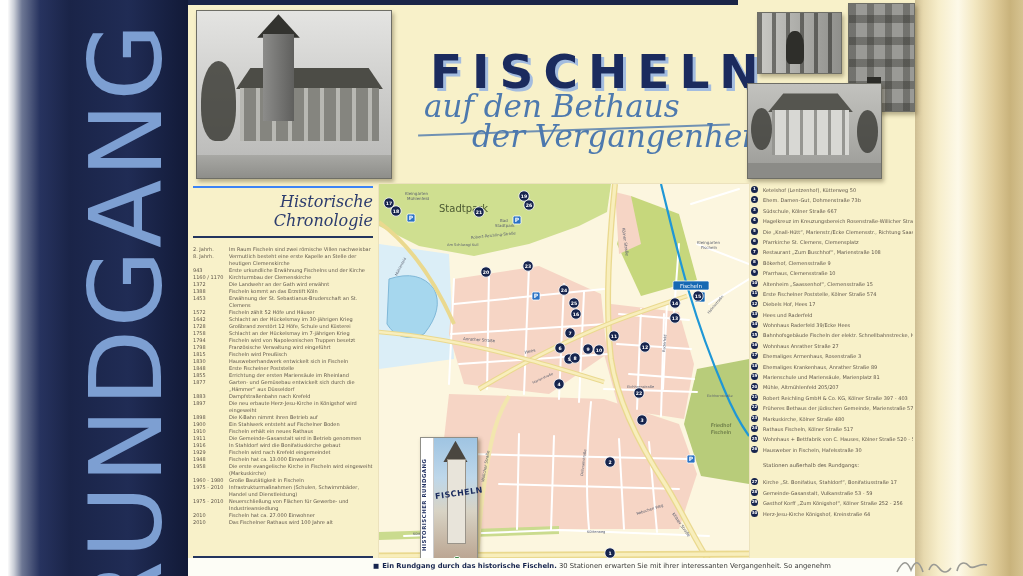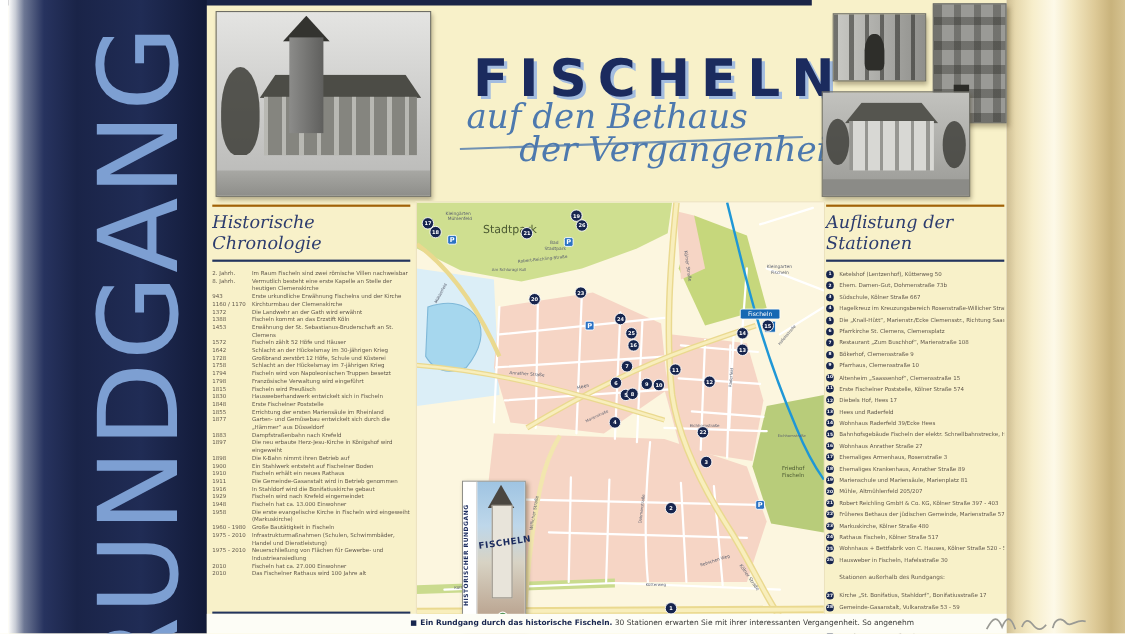--- a/index.html
+++ b/index.html
@@ -56,22 +56,22 @@
      background-image:repeating-linear-gradient(90deg,rgba(70,70,65,.45) 0 3px,transparent 3px 14px);}
   #photo-gasthaus .roof{position:absolute;left:15%;top:10%;width:64%;height:20%;background:#55554f;clip-path:polygon(0 100%,18% 0,82% 0,100% 100%);}
   #photo-gasthaus .tree{position:absolute;width:16%;height:45%;background:#3a3a34;border-radius:50%;opacity:.8;}
   #photo-gasthaus .t1{left:2%;top:25%;} #photo-gasthaus .t2{right:2%;top:28%;}
   #photo-gasthaus .street{position:absolute;left:0;bottom:0;width:100%;height:16%;background:#8b8b87;}
 
   
   .col{color:#5f564a;}
   #col-left{left:193px;top:186px;width:180px;height:372px;}
   #col-right{left:751px;top:186px;width:162px;height:372px;}
-  .col-head{border-top:2px solid #a16207;border-bottom:2.5px solid #24355e;
-     text-align:left;padding:4px 0 6px;margin-bottom:8px;}
+  .col-head{border-top:2px solid #3b82f6;border-bottom:2.5px solid #24355e;
+     text-align:right;padding:4px 0 6px;margin-bottom:8px;}
   .col-head .script{font-size:16px;color:#2c3c6e;}
   .crow{display:flex;font-size:5px;line-height:7px;}
   .crow .yr{flex:0 0 36px;}
   .crow .tx{flex:1;}
   .st{display:flex;align-items:flex-start;font-size:5px;line-height:6.6px;margin-bottom:2.8px;}
   .badge{flex:0 0 7px;height:7px;border-radius:50%;background:#17254e;color:#fff;
      font-size:4px;font-weight:bold;display:flex;align-items:center;justify-content:center;margin-right:5px;}
   .st .tx{flex:1;white-space:nowrap;overflow:hidden;padding-top:1px;}
   #outside-note{font-size:5.2px;margin:9px 0 10px 12px;}
 
@@ -272,23 +272,20 @@
         <span class="tx">Fischeln hat ca. 27.000 Einwohner</span>
       </div>
       <div class="crow">
         <span class="yr">2010</span>
         <span class="tx">Das Fischelner Rathaus wird 100 Jahre alt</span>
       </div>
     </div>
 </div>
 
 <div class="abs col" id="col-right">
-  <div class="col-head">
-    <span class="script">Auflistung der Stationen</span>
-  </div>
   <div id="station-list">
       <div class="st">
         <span class="badge">1</span>
         <span class="tx">Ketelshof (Lentzenhof), Kütterweg 50</span>
       </div>
       <div class="st">
         <span class="badge">2</span>
         <span class="tx">Ehem. Damen-Gut, Dohmenstraße 73b</span>
       </div>
       <div class="st">

